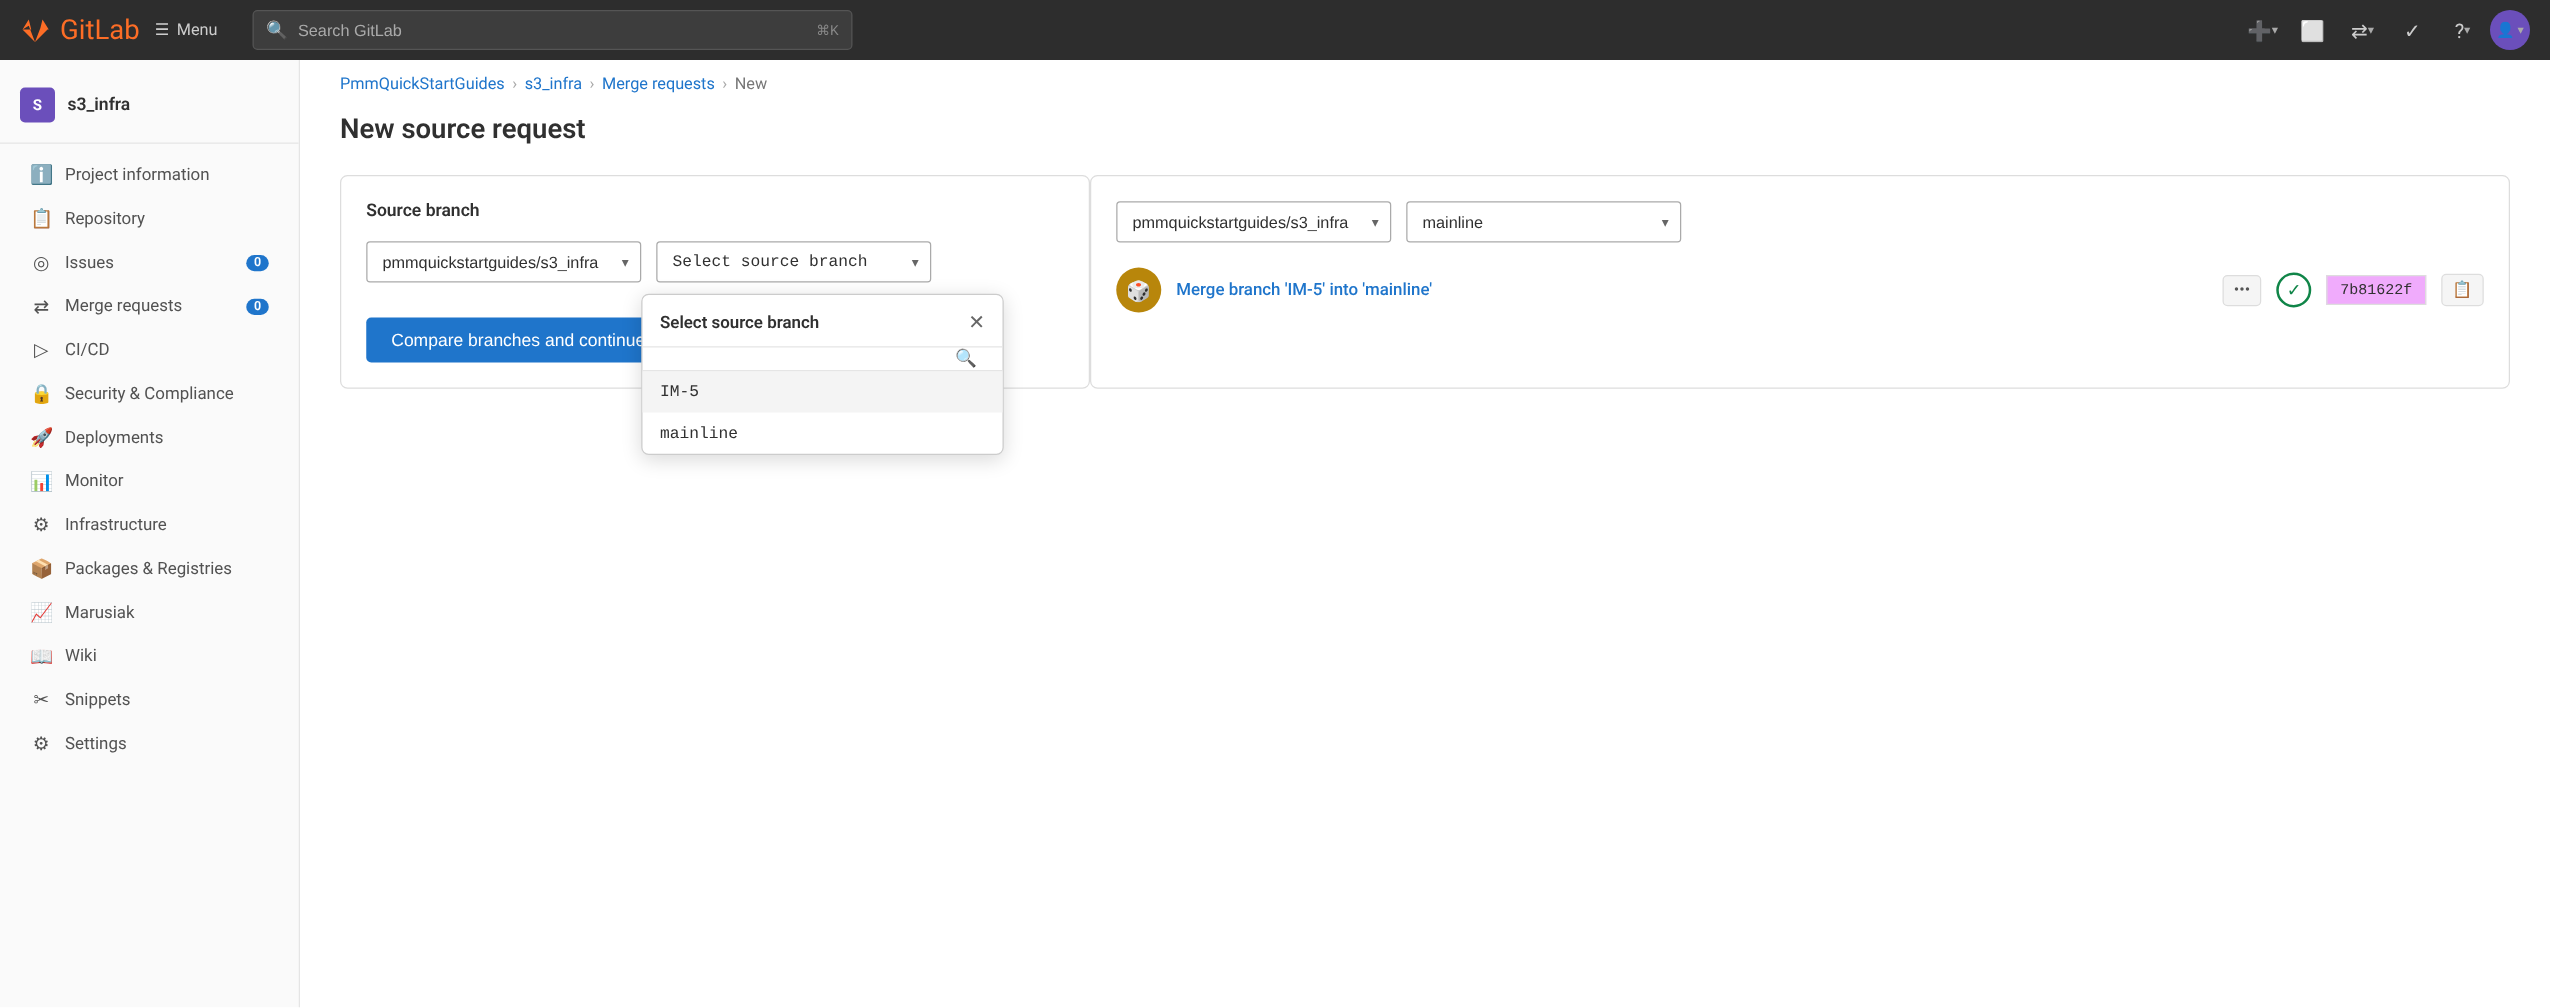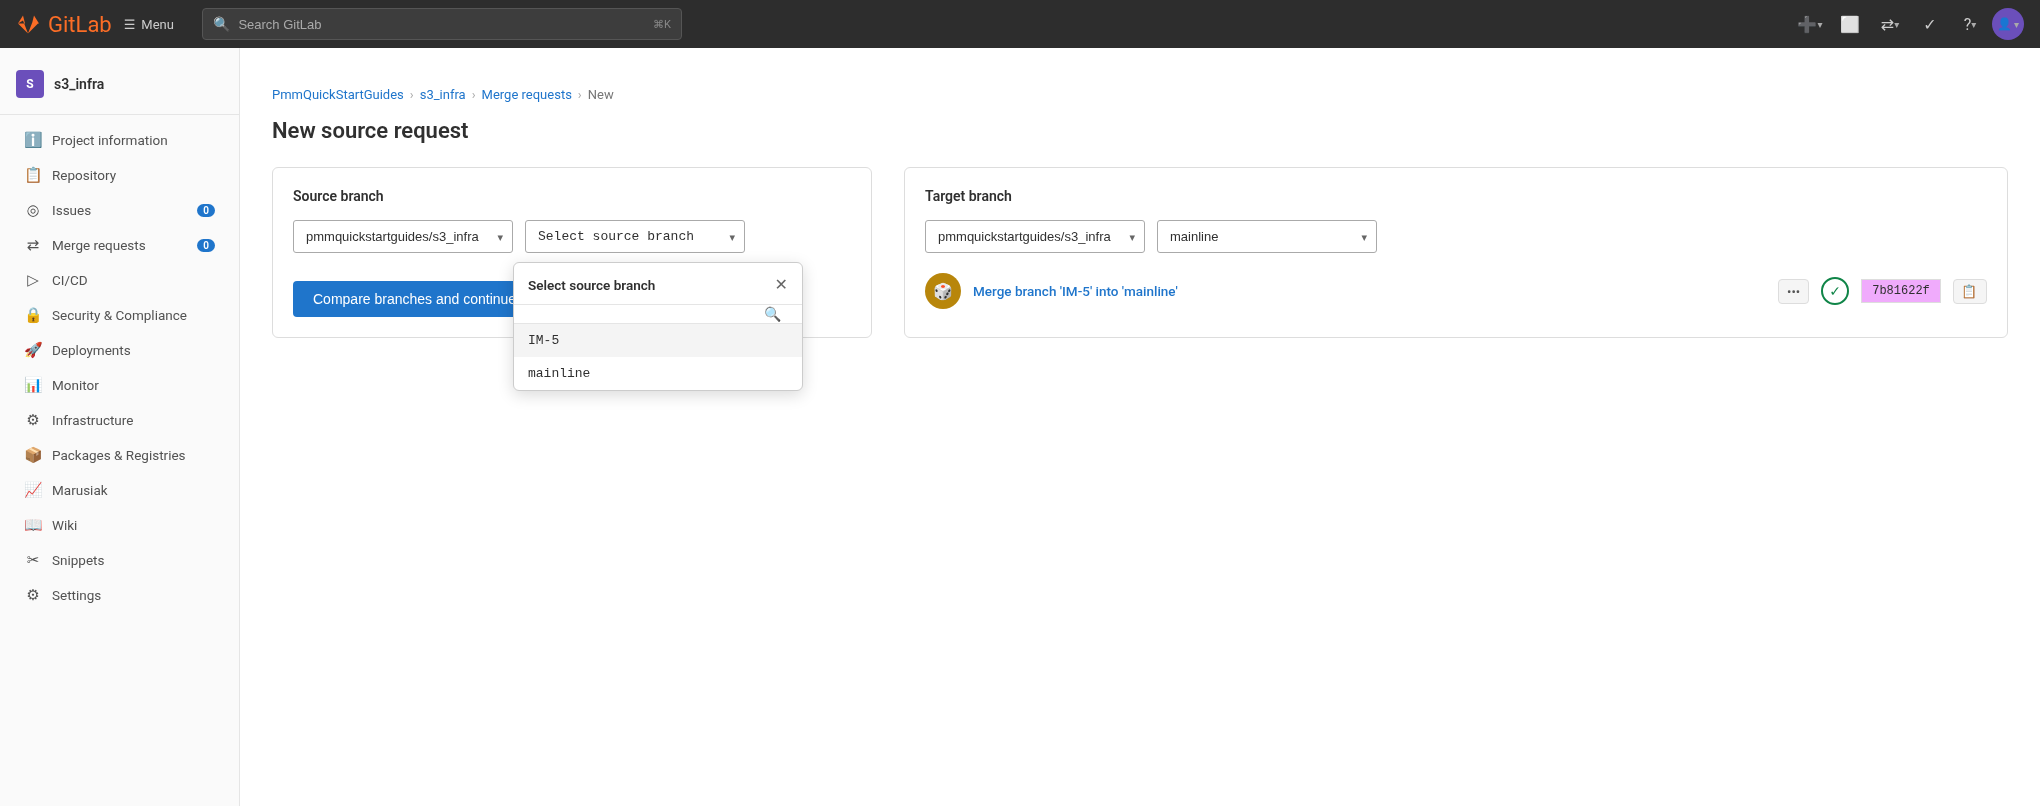--- a/index.html
+++ b/index.html
@@ -54,28 +54,28 @@
       cursor: pointer; color: #525252; font-size: 13.5px; border-radius: 4px; margin: 1px 8px;
       text-decoration: none; position: relative;
     }
     .sidebar-item-icon { font-size: 15px; width: 18px; text-align: center; flex-shrink: 0; }
     .sidebar-badge {
       margin-left: auto; background: #1f75cb; color: #fff; font-size: 10px;
       padding: 1px 6px; border-radius: 10px; font-weight: 600;
     }
 
     
-    .main { flex: 1; padding: 39px 32px; background: #fff; overflow-y: auto; }
+    .main { flex: 1; padding: 12px 32px; background: #fff; overflow-y: auto; }
     .breadcrumb { font-size: 13px; color: #777; margin-bottom: 16px; display: flex; align-items: center; gap: 6px; }
     .breadcrumb a { color: #1f75cb; text-decoration: none; }
     .breadcrumb-sep { color: #aaa; }
     .page-title { font-size: 22px; font-weight: 600; color: #303030; margin-bottom: 24px; }
 
     
-    .branch-row { display: flex; gap: 32px; margin-bottom: 35px; }
+    .branch-row { display: flex; margin-bottom: 35px; }
 
     .branch-box {
       background: #fff; border: 1px solid #ddd; border-radius: 6px;
       padding: 20px; min-width: 600px;
     }
     .branch-box-label { font-size: 14px; font-weight: 600; color: #303030; margin-bottom: 16px; }
 
     .branch-selects { display: flex; gap: 12px; align-items: center; position: relative; }
     .branch-select-wrapper { position: relative; }
     .branch-select {
@@ -325,21 +325,20 @@
             </ul>
           </div>
         </div>
 
         <div style="margin-top: 20px;">
           <button class="compare-btn">Compare branches and continue</button>
         </div>
       </div>
 
       <div class="target-box">
-        <div class="target-box-label">Target branch</div>
         <div class="target-selects">
           <div class="branch-select-wrapper">
             <select class="branch-select">
               <option>pmmquickstartguides/s3_infra</option>
             </select>
             <span class="select-chevron">▾</span>
           </div>
           <div class="branch-select-wrapper">
             <select class="branch-select">
               <option>mainline</option>

